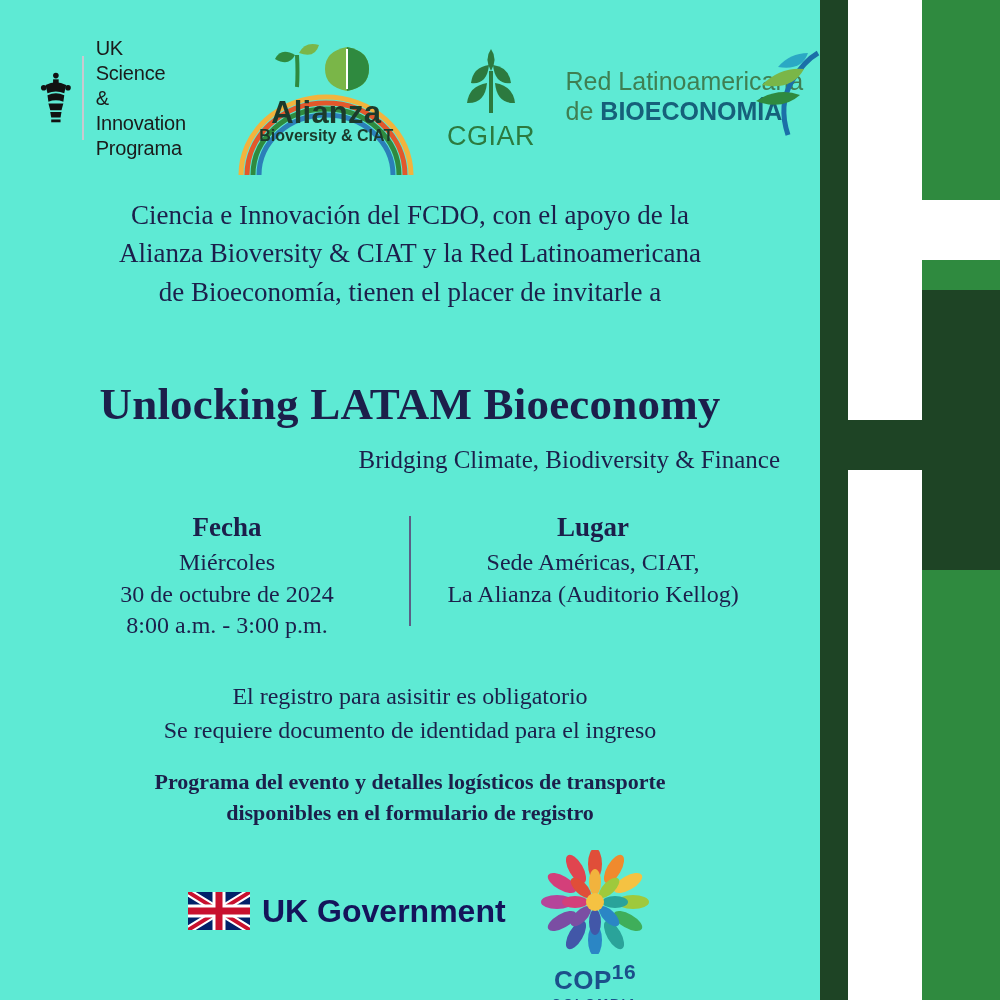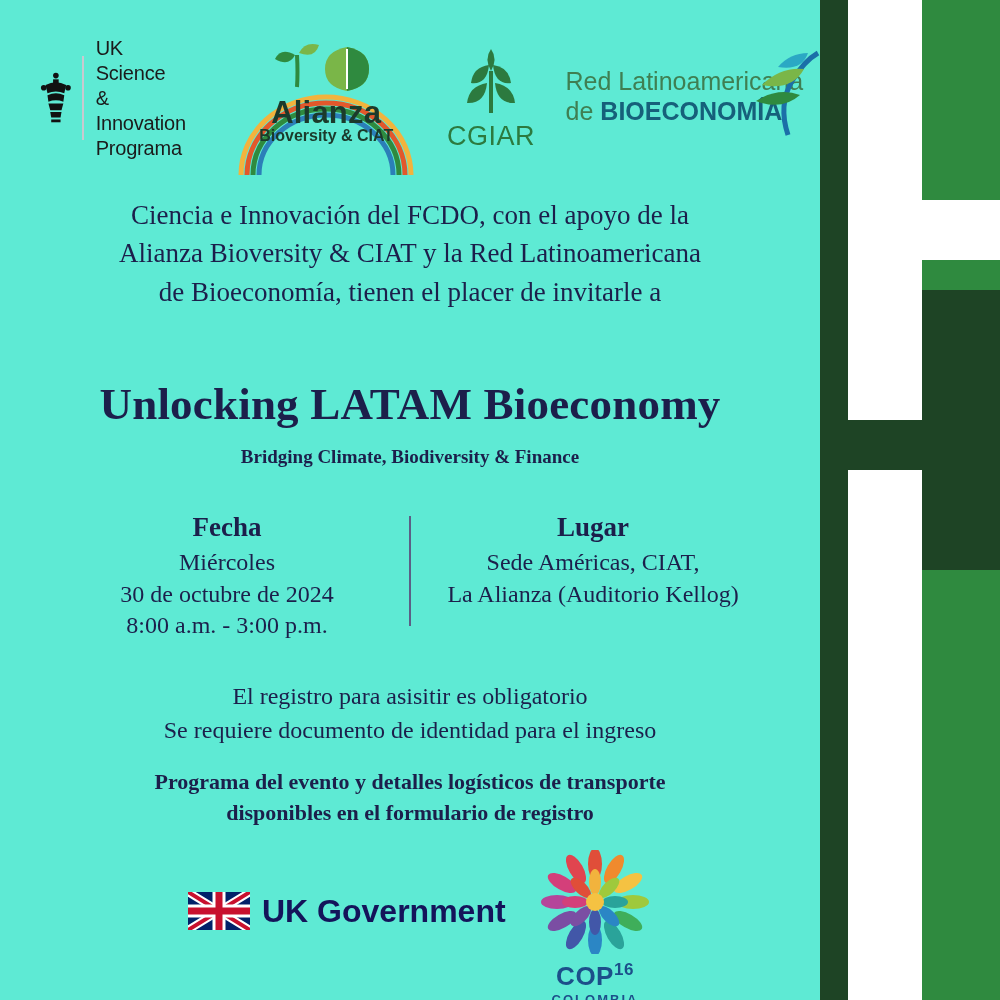--- a/index.html
+++ b/index.html
@@ -185,24 +185,23 @@
     text-align: center;
     color: #1c1f4b;
     font-weight: bold;
     font-size: 45px;
     letter-spacing: 0.2px;
   }
   .subtitle {
     position: absolute;
     left: 40px; top: 446px;
     width: 740px;
-    text-align: center;
+    text-align: right;
     color: #1c1f4b;
-    font-size: 19px;
-    font-weight: bold;
+    font-size: 25px;
   }
 
   
   .details {
     position: absolute;
     left: 60px; top: 512px;
     width: 700px;
     display: flex;
     align-items: flex-start;
     justify-content: center;
@@ -274,21 +273,21 @@
     text-align: center;
   }
   .cop-word {
     font-family: "Liberation Sans", sans-serif;
     font-weight: bold;
     font-size: 26px;
     color: #1c4f8a;
     letter-spacing: 0.5px;
     margin-top: 2px;
   }
-  .cop-word sup { font-size: 17px; text-align: right; }
+  .cop-word sup { font-size: 21px; text-align: right; }
   .cop-sub {
     font-family: "Liberation Sans", sans-serif;
     font-weight: bold;
     font-size: 13px;
     color: #1c4f8a;
     letter-spacing: 2px;
   }
 </style>
 </head>
 <body>

